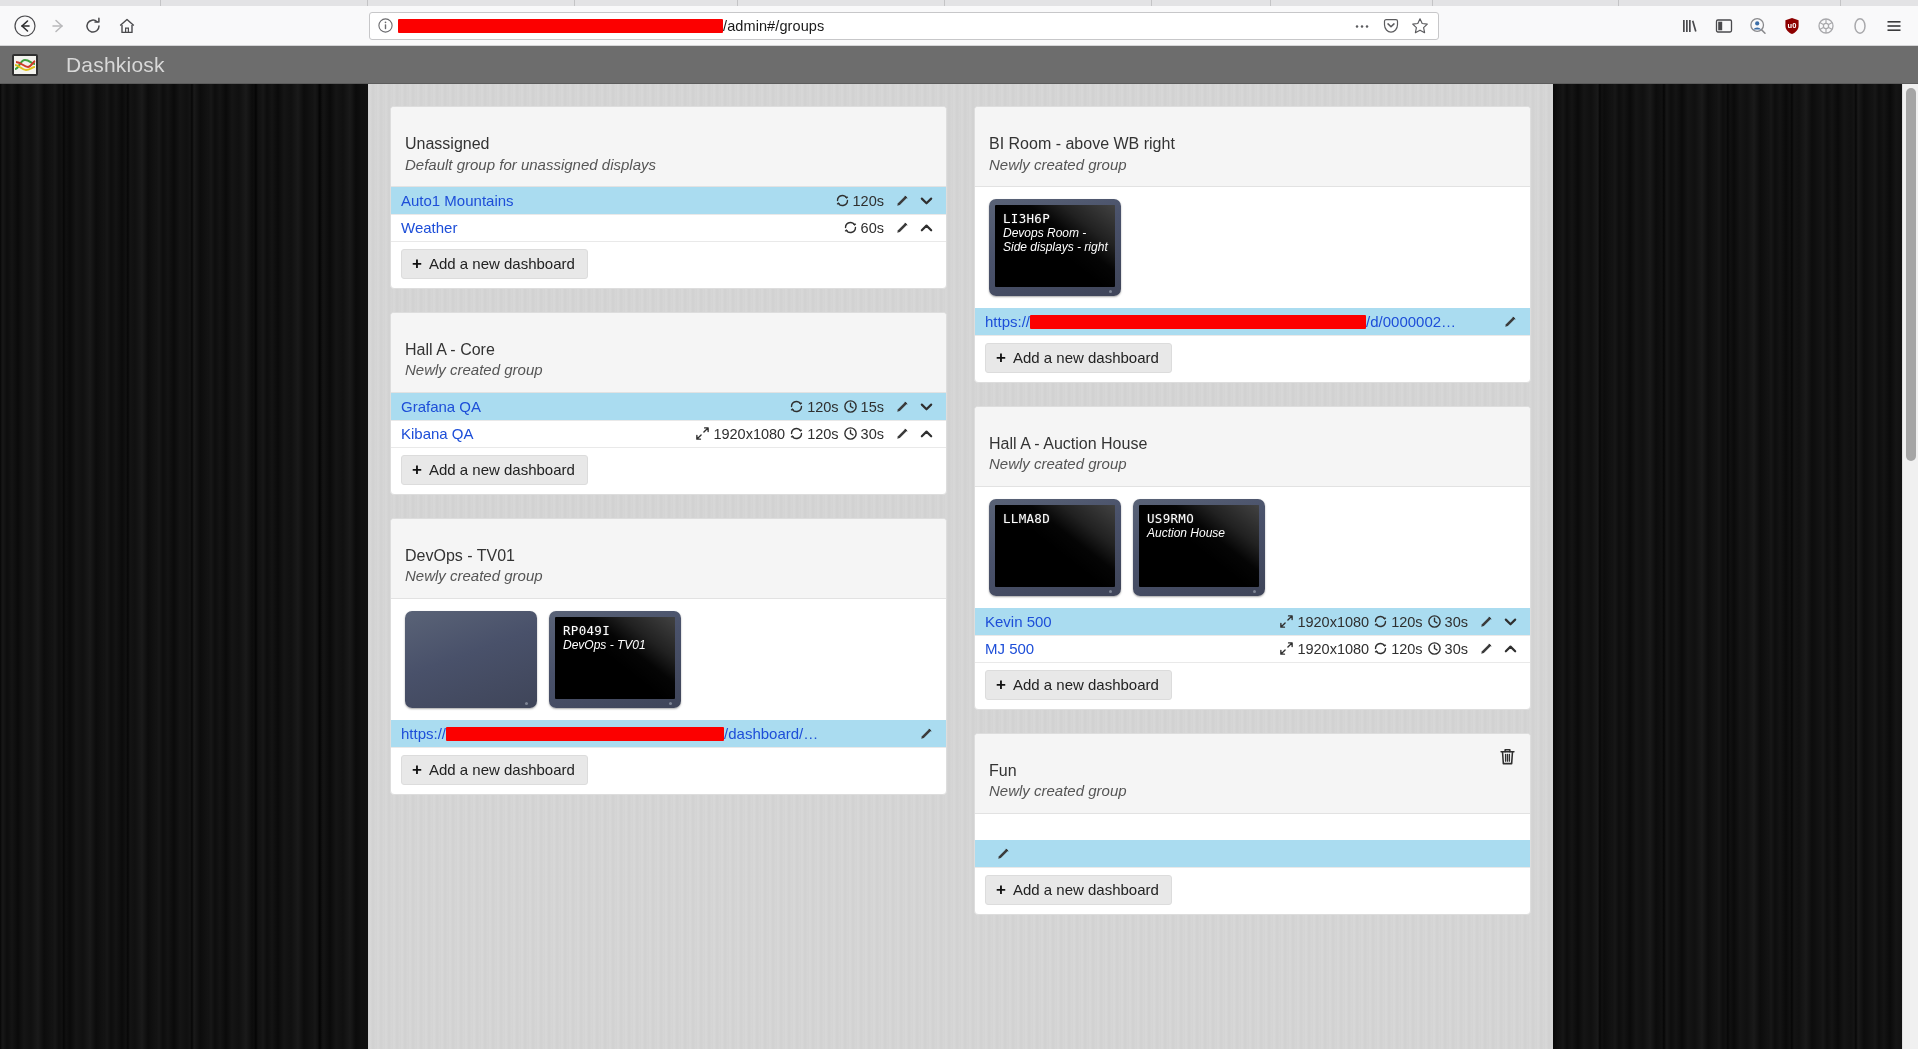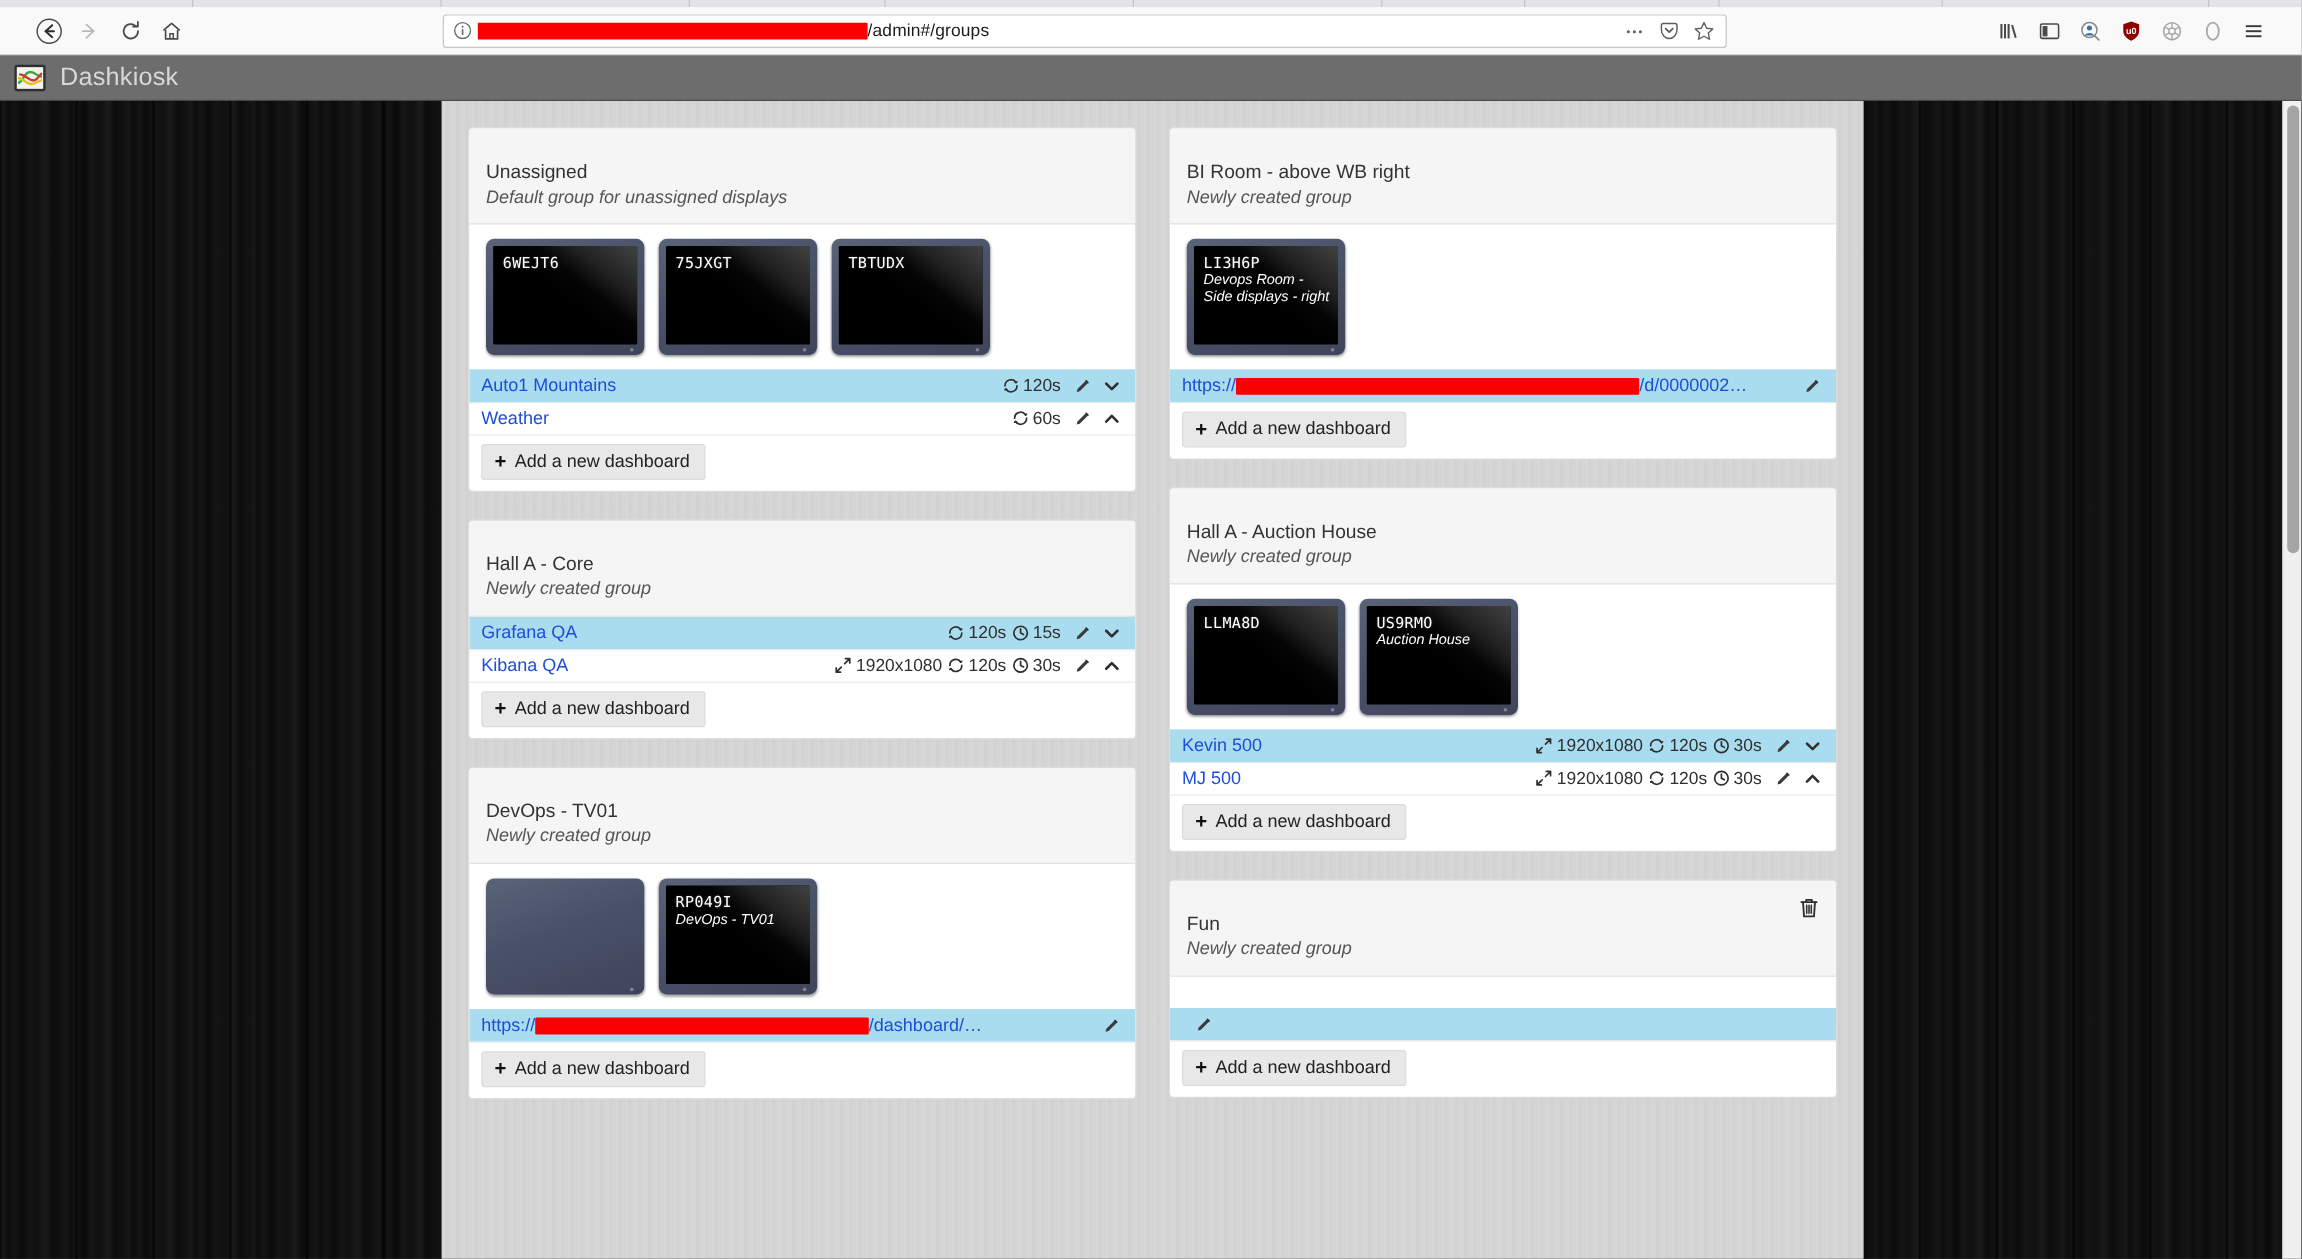--- a/index.html
+++ b/index.html
@@ -14,21 +14,21 @@
   
   #browser-chrome { width:1918px; background:#f9f9fa; }
   #tabstrip {
     height:6px; background:#e3e3e5; position:relative; overflow:hidden;
   }
   #tabstrip .tabsep {
     position:absolute; top:0; bottom:0; width:1px; background:#c4c4c6;
   }
   #navbar {
     height:40px; display:flex; align-items:center; gap:0px;
-    background:#f9f9fa; border-bottom:1px solid #d5d5d7; padding:0 24px;
+    background:#f9f9fa; border-bottom:1px solid #d5d5d7; padding:0 8px;
   }
   .navbtn {
     width:34px; height:34px; display:flex; align-items:center; justify-content:center;
     color:#4a4a4d; flex:0 0 auto;
   }
   .navbtn.disabled { color:#b8b8ba; }
   .navbtn svg { display:block; }
   #urlbar-wrap { flex:1 1 auto; display:flex; justify-content:center; padding:0 14px; }
   #urlbar {
     width:100%; max-width:1070px; height:28px; border:1px solid #c7c7c9; border-radius:3px;
@@ -46,21 +46,21 @@
       align-items:center; justify-content:center; color:#5b5b5e; }
   #chrome-right { display:flex; align-items:center; gap:2px; padding-left:10px;text-decoration:underline; }
   #chrome-right .cbtn {
     width:32px; height:32px; display:flex; align-items:center; justify-content:center;
     color:#4a4a4d;
   }
 
   
   #app-header {
     height:38px; background:#6d6d6d; display:flex; align-items:center;
-    padding:0 0 0 12px; gap:12px;
+    padding:0 0 0 12px; gap:28px;
     border-bottom:1px solid #5c5c5c;
   }
   #app-logo {
     width:26px; height:22px; border:2px solid #2f2f2f; border-radius:2px;
     background:#f2f2ee; position:relative; overflow:hidden; flex:0 0 auto;
   }
   #app-logo svg { display:block; }
   #app-title { color:#d8d8d8; font-size:21px; font-weight:400; letter-spacing:0.2px; }
 
   
@@ -325,46 +325,20 @@
 </div>
 
 <div id="page">
   <div id="container">
     <div class="column" id="col-0">
         <div class="group">
           <div class="group-head">
             <div class="group-name">Unassigned</div>
             <div class="group-desc">Default group for unassigned displays</div>
           </div>
-          <div class="displays">
-            <div class="tv">
-              <div class="screen">
-                <div class="label">
-                  <div class="tvname">6WEJT6</div>
-                </div>
-              </div>
-              <span class="dot"></span>
-            </div>
-            <div class="tv">
-              <div class="screen">
-                <div class="label">
-                  <div class="tvname">75JXGT</div>
-                </div>
-              </div>
-              <span class="dot"></span>
-            </div>
-            <div class="tv">
-              <div class="screen">
-                <div class="label">
-                  <div class="tvname">TBTUDX</div>
-                </div>
-              </div>
-              <span class="dot"></span>
-            </div>
-          </div>
           <div class="dash active">
             <span class="dname">Auto1 Mountains</span>
             <span class="meta">
               <span class="chunk">
                 <span class="ico">
                   <svg viewBox="0 0 16 16" width="15" height="15">
                     <path d="M13.3 8 A5.3 5.3 0 0 1 3.6 11" fill="none" stroke="#2f2f2f" stroke-width="1.5" stroke-linecap="round" stroke-linejoin="round"></path>
                     <path d="M2.7 8 A5.3 5.3 0 0 1 12.4 5" fill="none" stroke="#2f2f2f" stroke-width="1.5" stroke-linecap="round" stroke-linejoin="round"></path>
                     <path d="M13.3 4.4 L12.4 5.2 L11.5 4.3" fill="none" stroke="#2f2f2f" stroke-width="1.4" stroke-linecap="round" stroke-linejoin="round"></path>
                     <path d="M2.6 11.6 L3.5 10.8 L4.5 11.7" fill="none" stroke="#2f2f2f" stroke-width="1.4" stroke-linecap="round" stroke-linejoin="round"></path>

